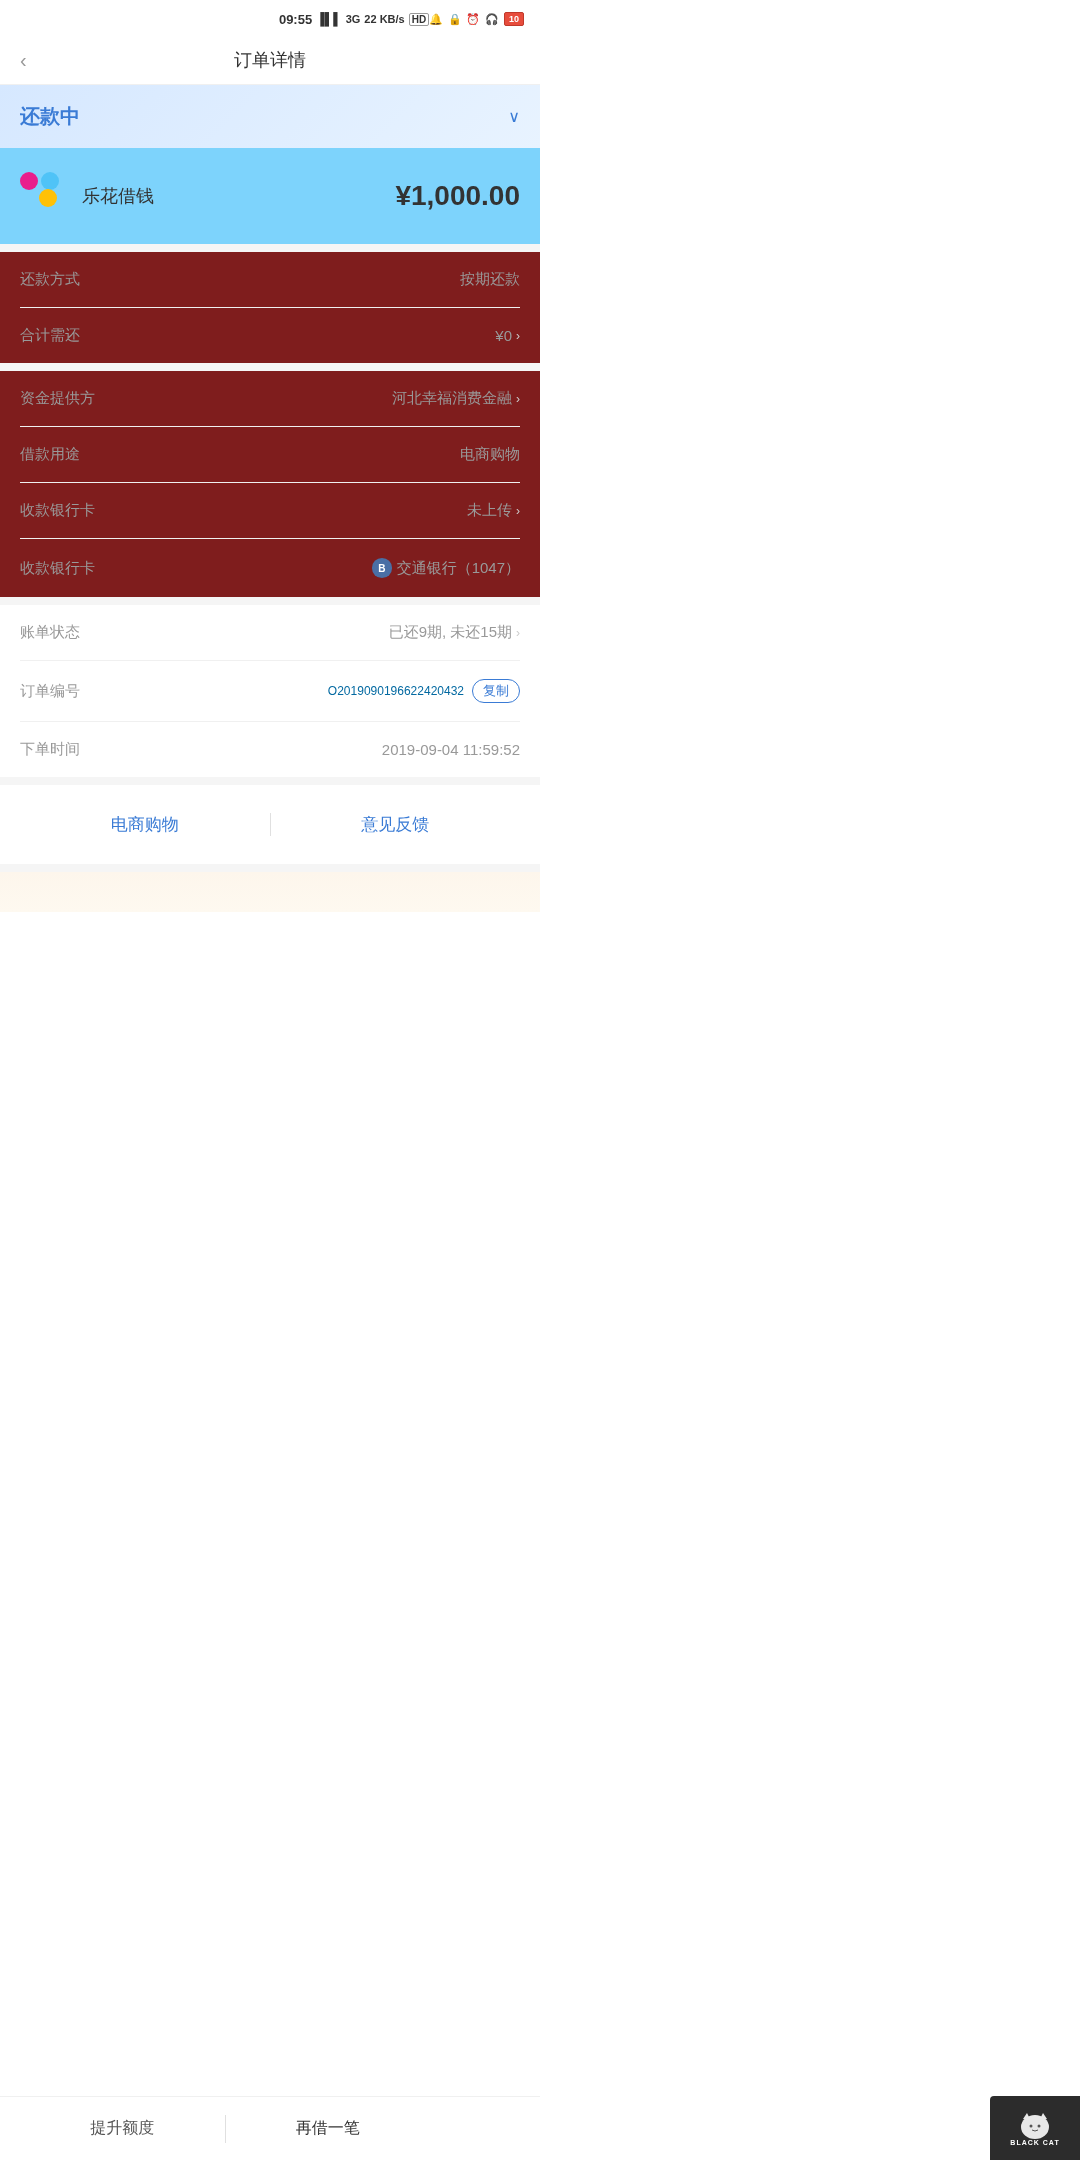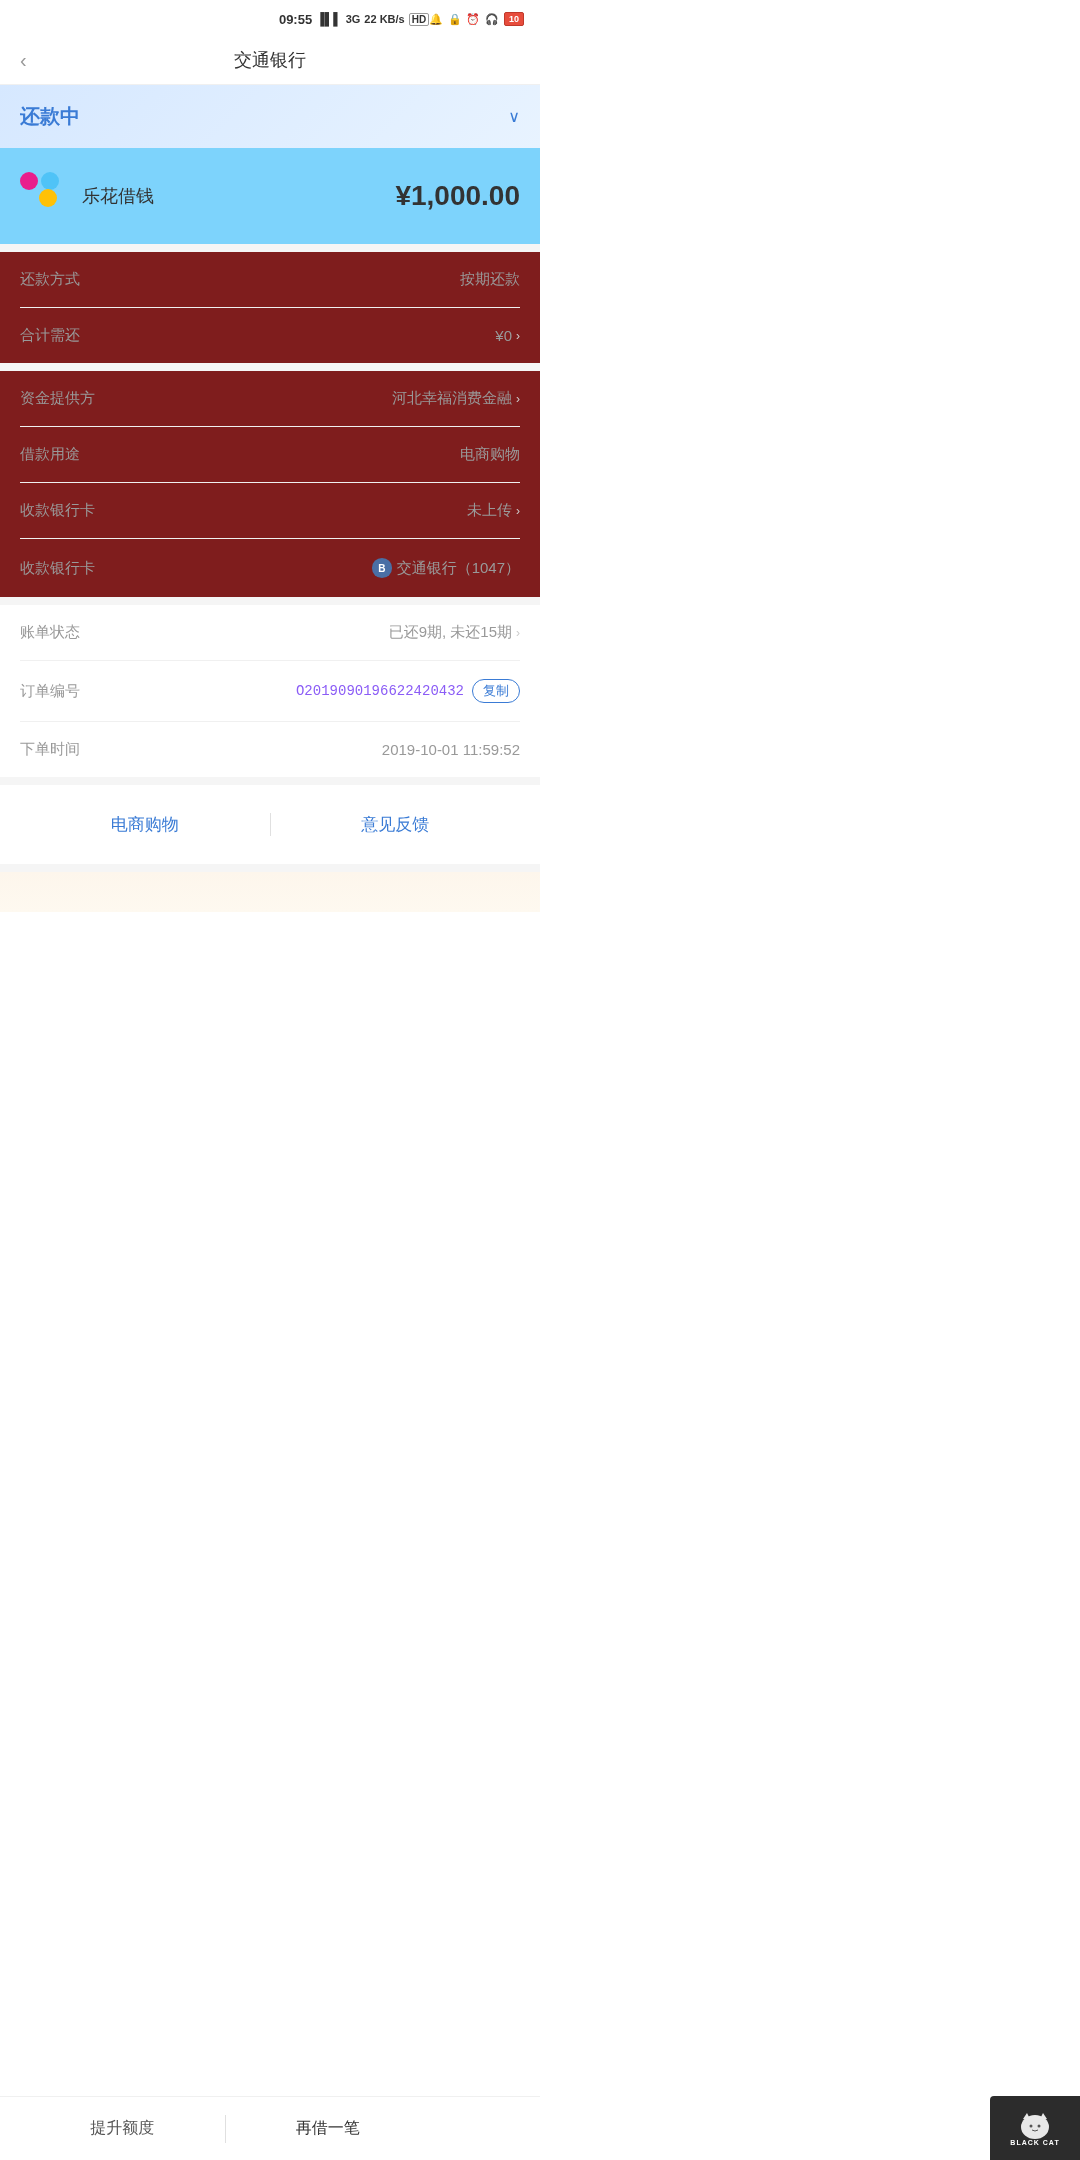--- a/index.html
+++ b/index.html
@@ -204,24 +204,23 @@
       gap: 8px;
     }
     .order-number-value {
       display: flex;
       align-items: center;
       gap: 8px;
       flex: 1;
       justify-content: flex-end;
     }
     .order-num-text {
-      font-size: 14px;
-      color: #8b5cf6;
+      font-size: 12px;
+      color: #0369a1;
       word-break: break-all;
-      font-family: Liberation Mono, monospace;
     }
 
     
     .action-section {
       background: #fff;
       display: flex;
       padding: 20px 20px;
       border-bottom: 8px solid #f5f5f5;
     }
     .action-btn {
@@ -323,21 +322,21 @@
     <span>🔔</span>
     <span>🔒</span>
     <span>⏰</span>
     <span>🎧</span>
     <span class="battery-icon">10</span>
   </div>
 </div>
 
 <div class="header">
   <div class="back-btn">‹</div>
-  <span class="header-title">交通银行</span>
+  <span class="header-title">订单详情</span>
 </div>
 
 <div class="status-banner">
   <span class="status-text">还款中</span>
   <span class="chevron-down">∨</span>
 </div>
 
 <div class="loan-card">
   <div class="loan-left">
     <div class="loan-logo">
@@ -407,21 +406,21 @@
   </div>
   <div class="order-number-row">
     <span class="info-label">订单编号</span>
     <div class="order-number-value">
       <span class="order-num-text">O2019090196622420432</span>
       <button class="copy-btn">复制</button>
     </div>
   </div>
   <div class="info-row">
     <span class="info-label">下单时间</span>
-    <span class="info-value">2019-10-01 11:59:52</span>
+    <span class="info-value">2019-09-04 11:59:52</span>
   </div>
 </div>
 
 <div class="action-section">
   <button class="action-btn">电商购物</button>
   <div class="action-divider"></div>
   <button class="action-btn">意见反馈</button>
 </div>
 
 <div style="background: linear-gradient(180deg, #fdf6ec 0%, #fef9f0 100%); height: 40px; width: 100%;"></div>

